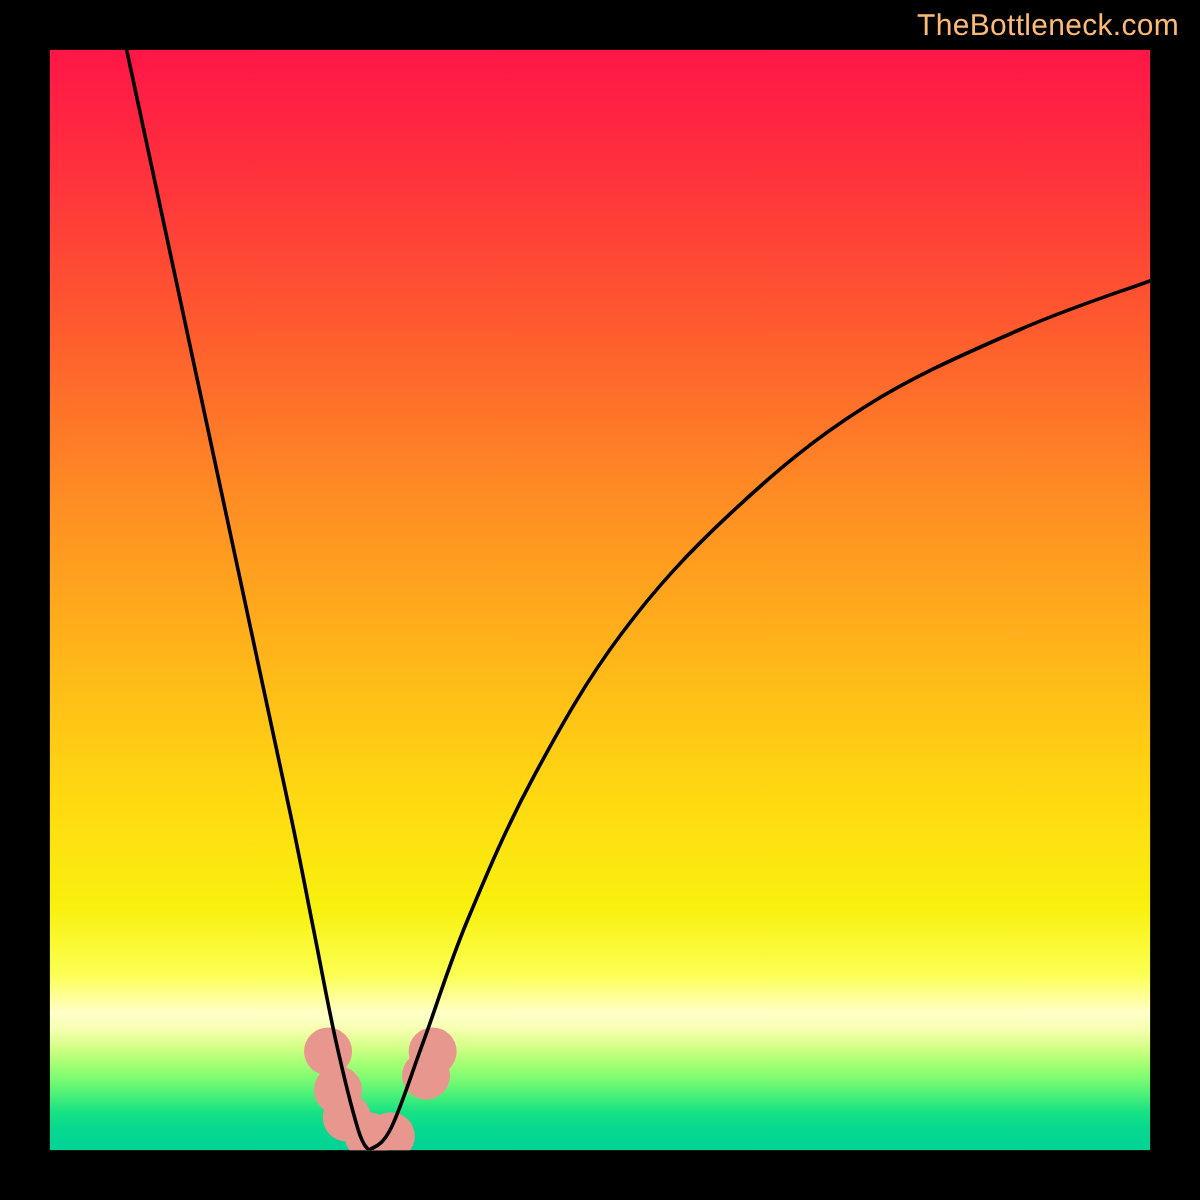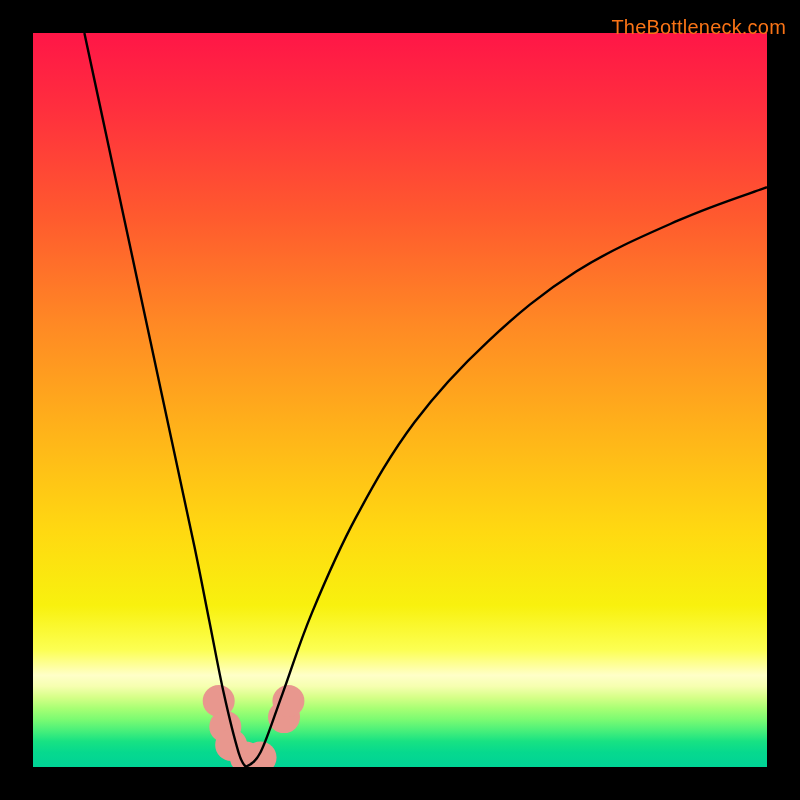--- a/index.html
+++ b/index.html
@@ -25,25 +25,25 @@
     height: 100%;
   }
   .curves {
     position: absolute;
     inset: 0;
     width: 100%;
     height: 100%;
   }
   .watermark {
     position: absolute;
-    top: 16px;
+    top: 6px;
     right: 14px;
     font-family: Arial, Helvetica, sans-serif;
     font-size: 20px;
-    color: #f97316;
+    color: #fdba74;
     font-weight: 500;
     letter-spacing: 0.2px;
   }
 </style>
 </head>
 <body>
 
 <div class="frame">
   <div class="plot-area">
     <svg class="gradient-bg" viewBox="0 0 734 734" preserveAspectRatio="none">

